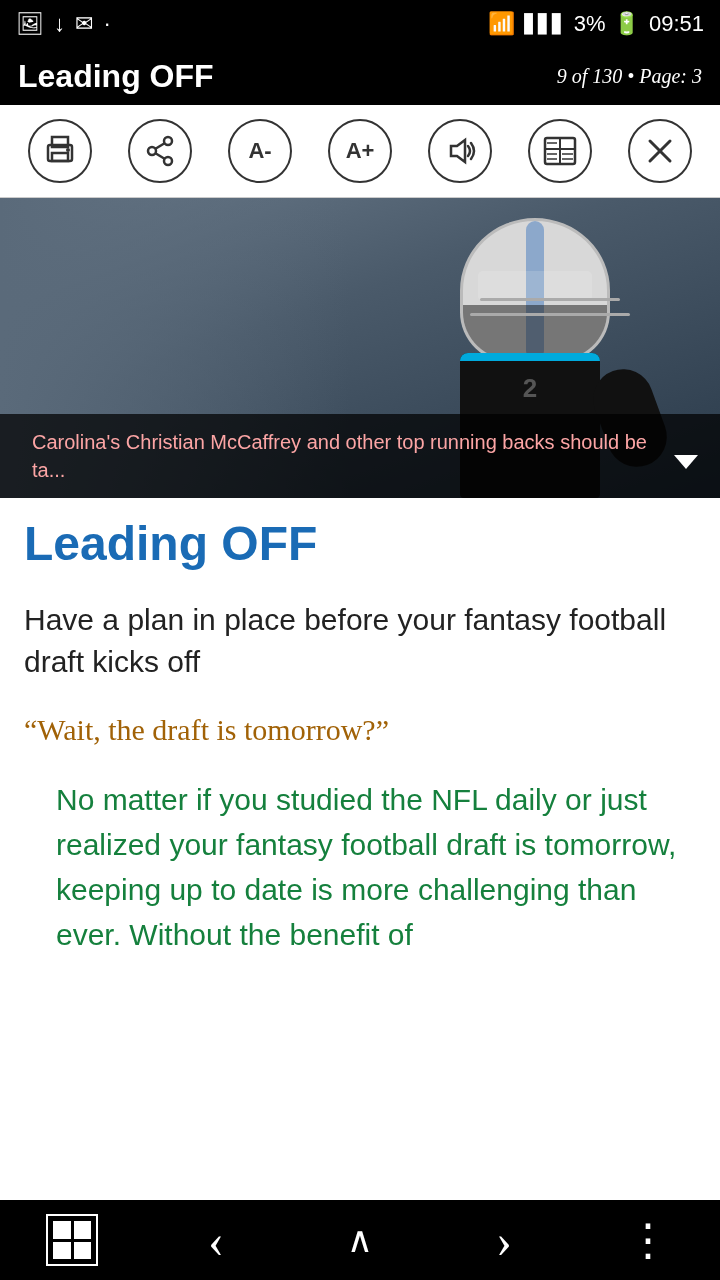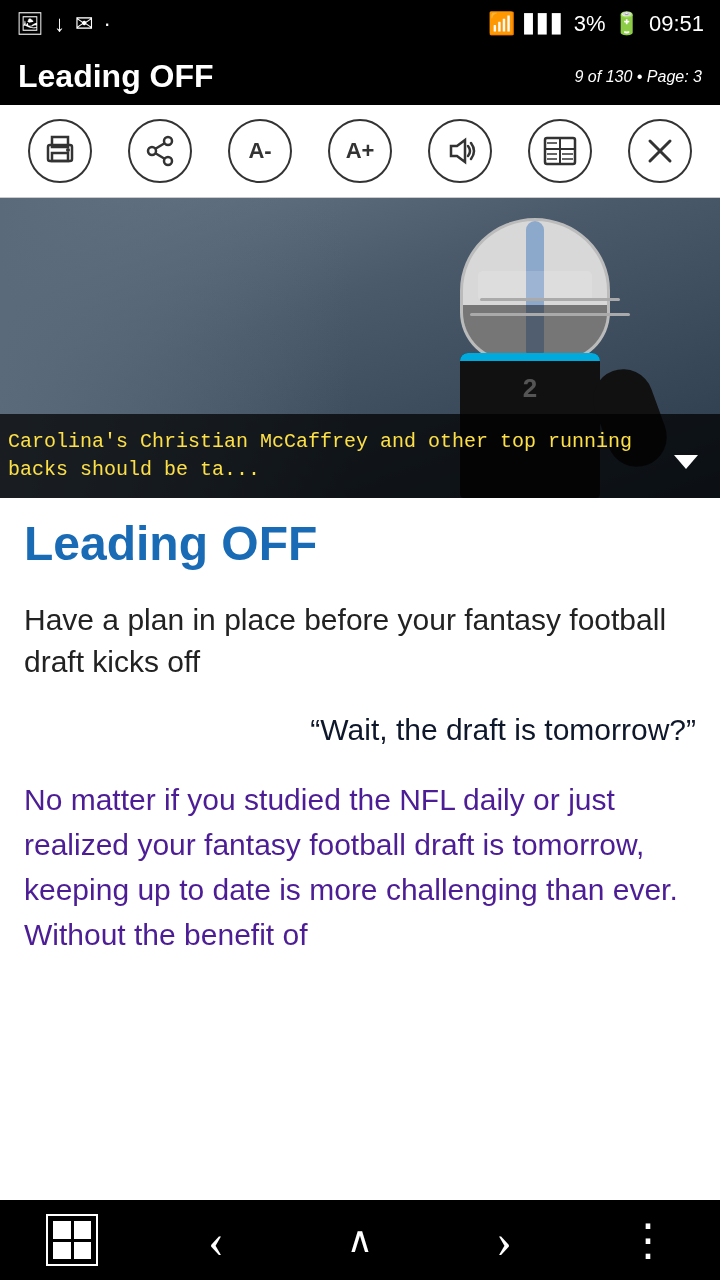--- a/index.html
+++ b/index.html
@@ -43,22 +43,22 @@
       display: flex;
       align-items: center;
       justify-content: space-between;
     }
     #top-header .title {
       font-size: 32px;
       font-family: Arial, sans-serif;
       font-weight: bold;
     }
     #top-header .page-info {
-      font-size: 16px;
-      font-family: Liberation Sans, sans-serif;
+      font-size: 20px;
+      font-family: Liberation Serif, serif;
       font-style: italic;
     }
 
     
     #toolbar {
       background: #fff;
       border-bottom: 1px solid #ccc;
       display: flex;
       align-items: center;
       justify-content: space-around;
@@ -94,24 +94,24 @@
       background: linear-gradient(160deg, #6a7a8a 0%, #4a5a6a 40%, #3a4a5a 70%, #2a3a4a 100%);
       position: relative;
     }
 
     #image-caption {
       position: absolute;
       bottom: 0;
       left: 0;
       right: 0;
       background: rgba(0, 0, 0, 0.72);
-      color: #fde047;
-      padding: 14px 50px 14px 8px;
+      color: #fca5a5;
+      padding: 14px 50px 14px 32px;
       font-size: 20px;
-      font-family: Liberation Mono, monospace;
+      font-family: Liberation Sans, sans-serif;
       line-height: 1.4;
     }
     #caption-expand-btn {
       position: absolute;
       right: 12px;
       bottom: 14px;
       width: 44px;
       height: 44px;
       display: flex;
       align-items: center;
@@ -141,31 +141,31 @@
     #article-subtitle {
       font-size: 30px;
       color: #222;
       font-family: Arial, sans-serif;
       font-weight: normal;
       margin-bottom: 26px;
       line-height: 1.4;
     }
     #article-quote {
       font-size: 30px;
-      color: #0f172a;
-      font-family: Liberation Sans, sans-serif;
+      color: #a16207;
+      font-family: Liberation Serif, serif;
       margin-bottom: 26px;
       line-height: 1.4;
-      text-align: right;
     }
     #article-body {
       font-size: 30px;
-      color: #4c1d95;
+      color: #15803d;
       font-family: Arial, sans-serif;
       line-height: 1.5;
+      margin-left: 32px;
     }
 
     
     #bottom-nav {
       position: fixed;
       bottom: 0;
       left: 0;
       width: 720px;
       height: 80px;
       background: #000;

